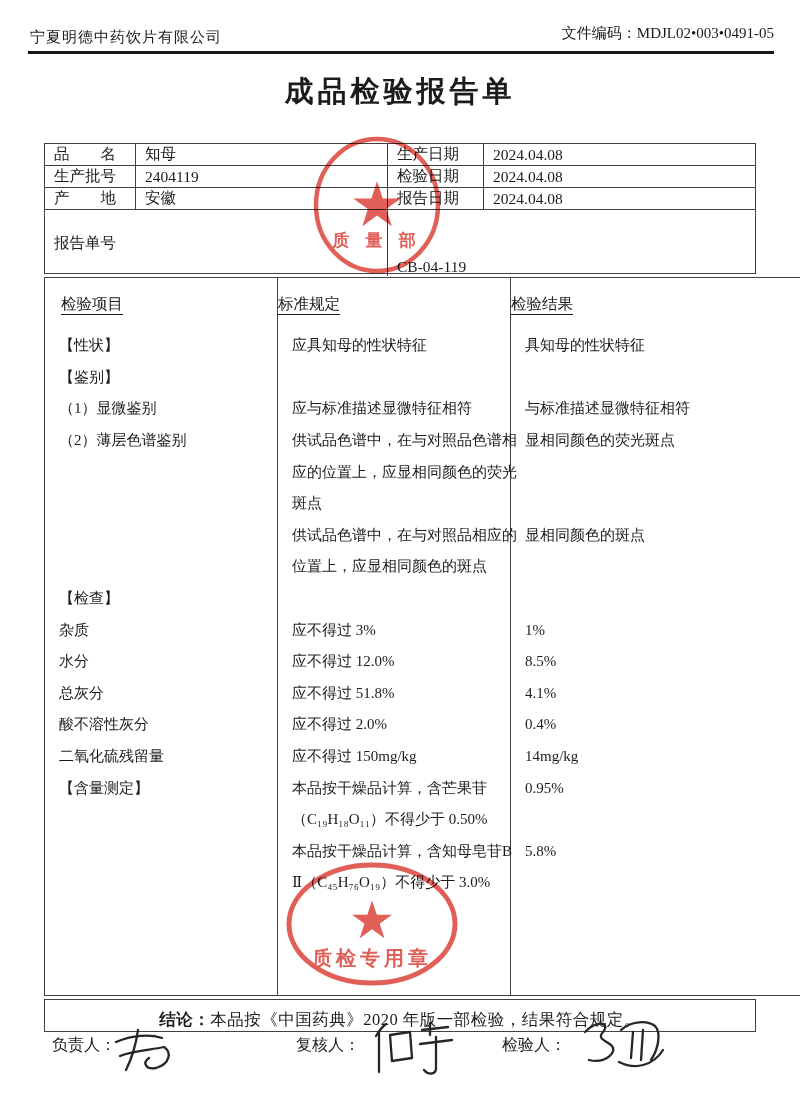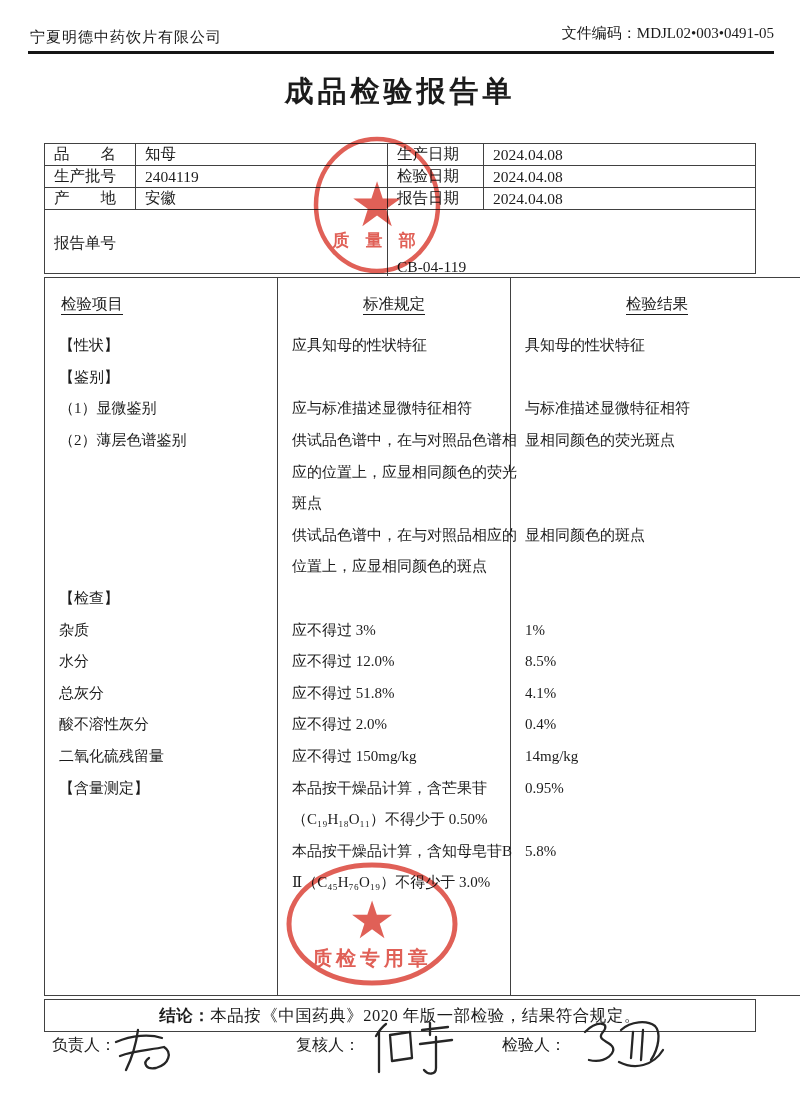--- a/index.html
+++ b/index.html
@@ -32,28 +32,28 @@
   .main-table{
     left:44px;top:277px;width:760px;height:719px;box-sizing:border-box;
     border:1.5px solid #414141;display:grid;
     grid-template-columns:233px 233px 1fr;
     grid-template-rows:52px repeat(18,31.6px) 1fr;
     font-size:15px;
   }
   .mcell{border-right:1px solid #414141;display:flex;align-items:center;
     padding:0 2px 0 14px;box-sizing:border-box;white-space:pre;overflow:visible;}
   .mcell.col3{border-right:none;}
-  .mcell.mhead{justify-content:center;padding:0;}
+  .mcell.mhead{padding:0;}
   .mcell.mhead.first{justify-content:flex-start;padding-left:16px;}
   .mcell.mhead span{text-decoration:underline;text-underline-offset:5px;font-size:15.5px;}
   .mcell.filler{border-right:1px solid #414141;}
   
   .conclusion{
     left:44px;top:999px;width:712px;height:33px;box-sizing:border-box;
-    border:1.5px solid #414141;display:flex;align-items:center;justify-content:center;
+    border:1.5px solid #414141;display:flex;align-items:flex-end;justify-content:center;
     font-size:16.5px;letter-spacing:.5px;
   }
   .conclusion .lbl{font-weight:bold;}
   
   .sign-label{top:1035px;font-size:16px;}
   .sig{stroke:#262626;stroke-width:2.3;fill:none;stroke-linecap:round;stroke-linejoin:round;}
   
   .stamp{pointer-events:none;mix-blend-mode:multiply;opacity:.88;overflow:visible;}
   .stamp *{fill:none;}
   .stamp .ring{stroke:#dc4a3f;stroke-width:4.5;}

